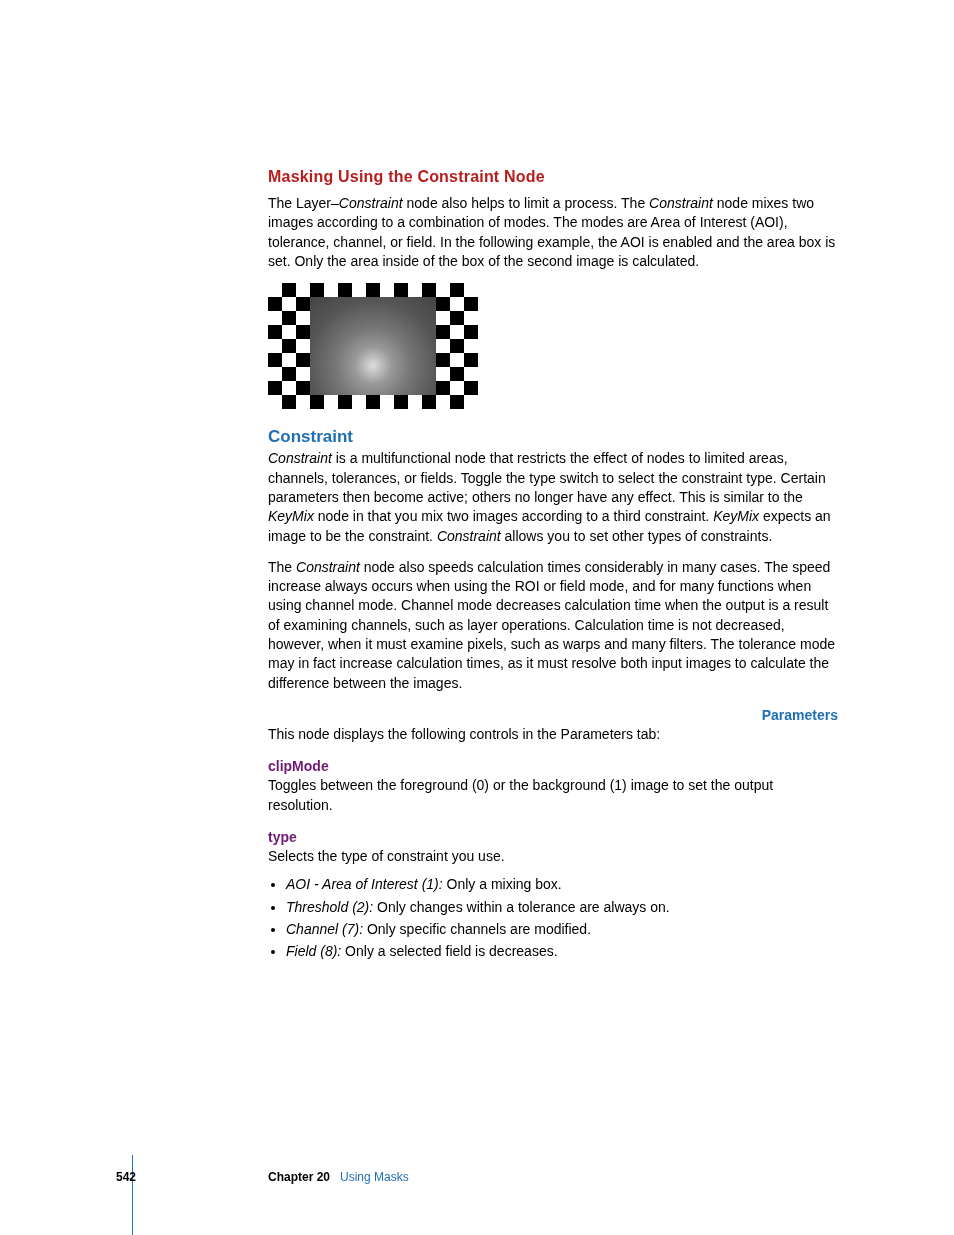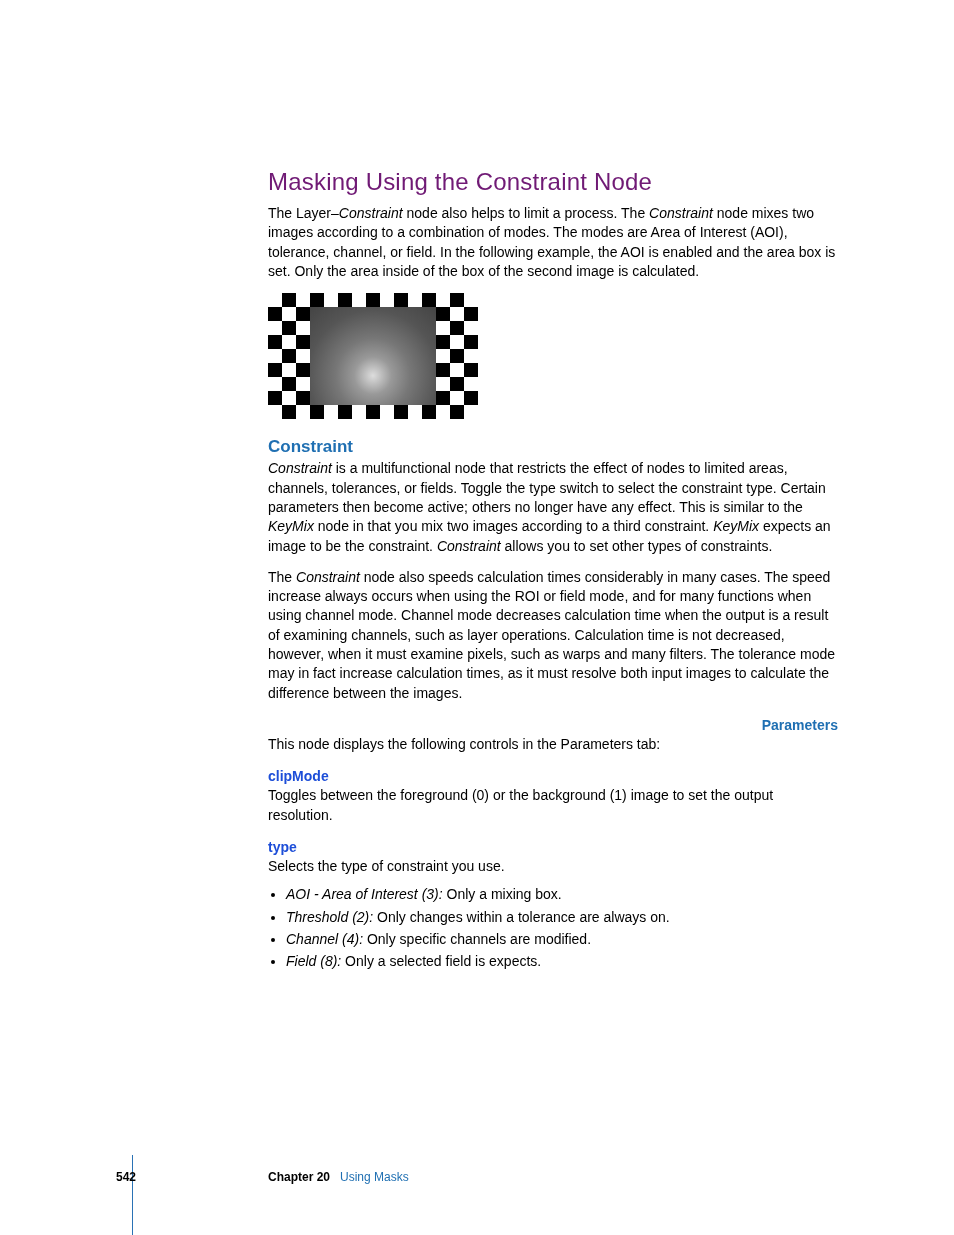--- a/index.html
+++ b/index.html
@@ -13,41 +13,41 @@
     position: relative;
     -webkit-font-smoothing: antialiased;
   }
   .page {
     position: absolute;
     left: 268px;
     top: 168px;
     width: 570px;
   }
   h1 {
-    color: #701a75;
-    font-weight: 400;
-    font-size: 24px;
+    color: #b91c1c;
+    font-weight: 700;
+    font-size: 16px;
     margin: 0 0 8px 0;
     letter-spacing: 0.2px;
   }
   h2 {
     color: #1f6fb2;
     font-weight: 600;
     font-size: 17px;
     margin: 18px 0 2px 0;
   }
   h3.blue {
     color: #1f6fb2;
     font-weight: 700;
     font-size: 14px;
     margin: 14px 0 2px 0;
     text-align: right;
   }
   h3.black {
-    color: #1d4ed8;
+    color: #701a75;
     font-weight: 700;
     font-size: 14px;
     margin: 14px 0 2px 0;
   }
   p {
     font-size: 14px;
     line-height: 1.38;
     margin: 0 0 12px 0;
   }
   .i { font-style: italic; }
@@ -139,24 +139,24 @@
 
   <h3 class="blue">Parameters</h3>
   <p>This node displays the following controls in the Parameters tab:</p>
 
   <h3 class="black">clipMode</h3>
   <p>Toggles between the foreground (0) or the background (1) image to set the output resolution.</p>
 
   <h3 class="black">type</h3>
   <p style="margin-bottom:8px">Selects the type of constraint you use.</p>
   <ul>
-    <li><span class="i">AOI - Area of Interest (3):</span><span>  Only a mixing box.</span></li>
+    <li><span class="i">AOI - Area of Interest (1):</span><span>  Only a mixing box.</span></li>
     <li><span class="i">Threshold (2):</span><span>  Only changes within a tolerance are always on.</span></li>
-    <li><span class="i">Channel (4):</span><span>  Only specific channels are modified.</span></li>
-    <li><span class="i">Field (8):</span><span>  Only a selected field is expects.</span></li>
+    <li><span class="i">Channel (7):</span><span>  Only specific channels are modified.</span></li>
+    <li><span class="i">Field (8):</span><span>  Only a selected field is decreases.</span></li>
   </ul>
 
 </div>
 
 <div class="rule"></div>
 
 <div class="footer">
   <span class="page-num">542</span>
   <span class="chapter">
     <b>Chapter 20</b><span class="title">Using Masks</span>

